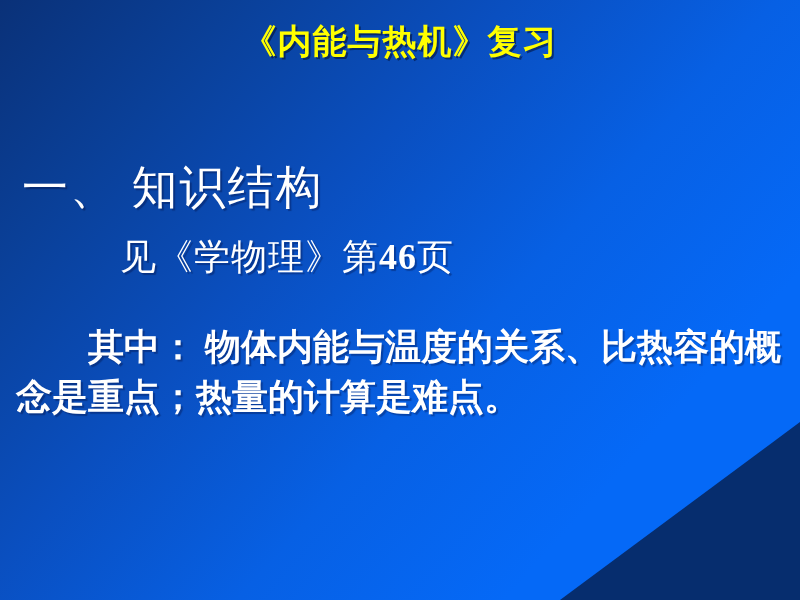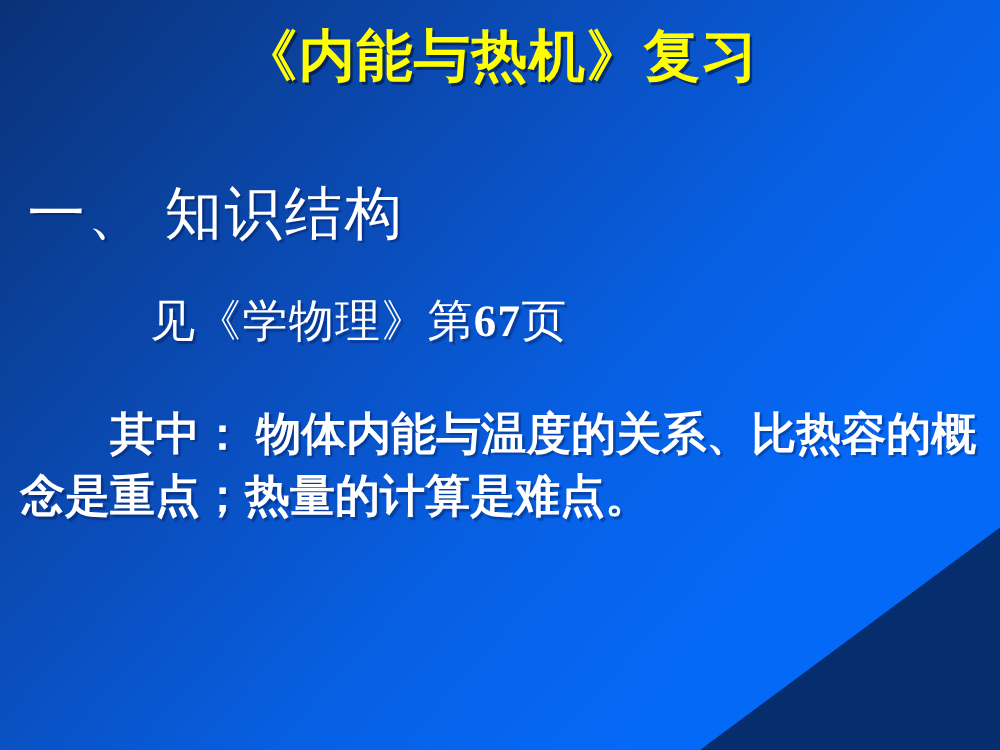--- a/index.html
+++ b/index.html
@@ -35,33 +35,33 @@
     pointer-events: none;
   }
 
   .slide-title {
     position: absolute;
     left: 0;
     top: 22px;
     width: 800px;
     text-align: center;
     color: #ffff00;
-    font-size: 45px;
+    font-size: 34px;
     line-height: 1.18;
     letter-spacing: 1px;
     font-weight: bold;
     text-shadow: 2px 2px 0 rgba(0,0,20,0.45);
-    font-family: Liberation Mono, monospace;
+    font-family: Liberation Serif, serif;
     white-space: nowrap;
   }
 
   .heading-1 {
     position: absolute;
     left: 22px;
-    top: 143px;
+    top: 160px;
     color: #ffffff;
     font-size: 46px;
     line-height: 1.2;
     letter-spacing: 2px;
     text-shadow: 2px 2px 1px rgba(0,0,40,0.30);
     white-space: nowrap;
   }
 
   .sub-line {
     position: absolute;
@@ -100,18 +100,18 @@
 
   <svg id="corner-triangle" viewBox="0 0 240 178" preserveAspectRatio="none">
     <polygon points="240,0 240,178 0,178" fill="#062d6e"></polygon>
   </svg>
 
   <div class="slide-title">《内能与热机》复习</div>
 
   <div class="heading-1">一、 知识结构</div>
 
   <div class="sub-line">
-    <span>见《学物理》第</span><span class="pagenum">67</span><span>页</span>
+    <span>见《学物理》第</span><span class="pagenum">46</span><span>页</span>
   </div>
 
   <div class="body-para">其中： 物体内能与温度的关系、比热容的概念是重点；热量的计算是难点。</div>
 
 </div>
 
 </body></html>

